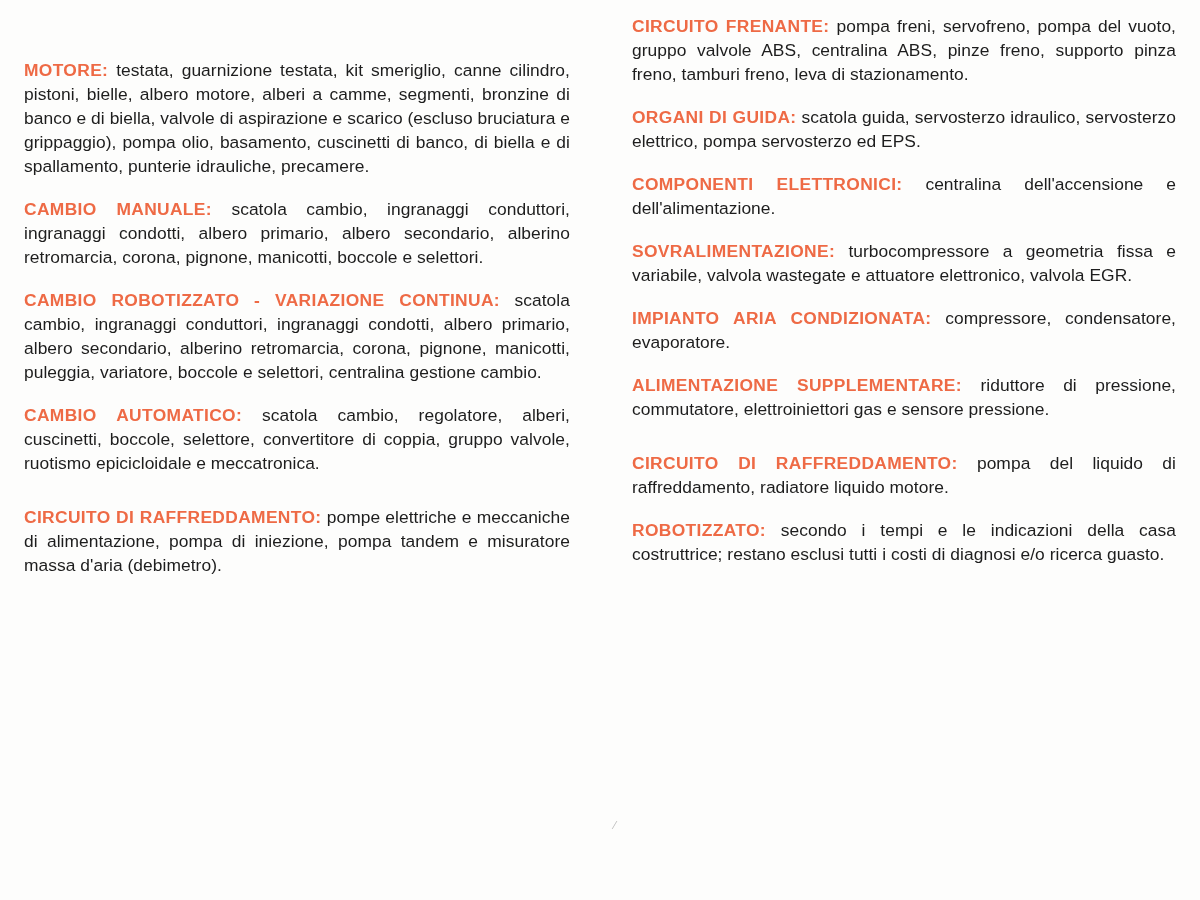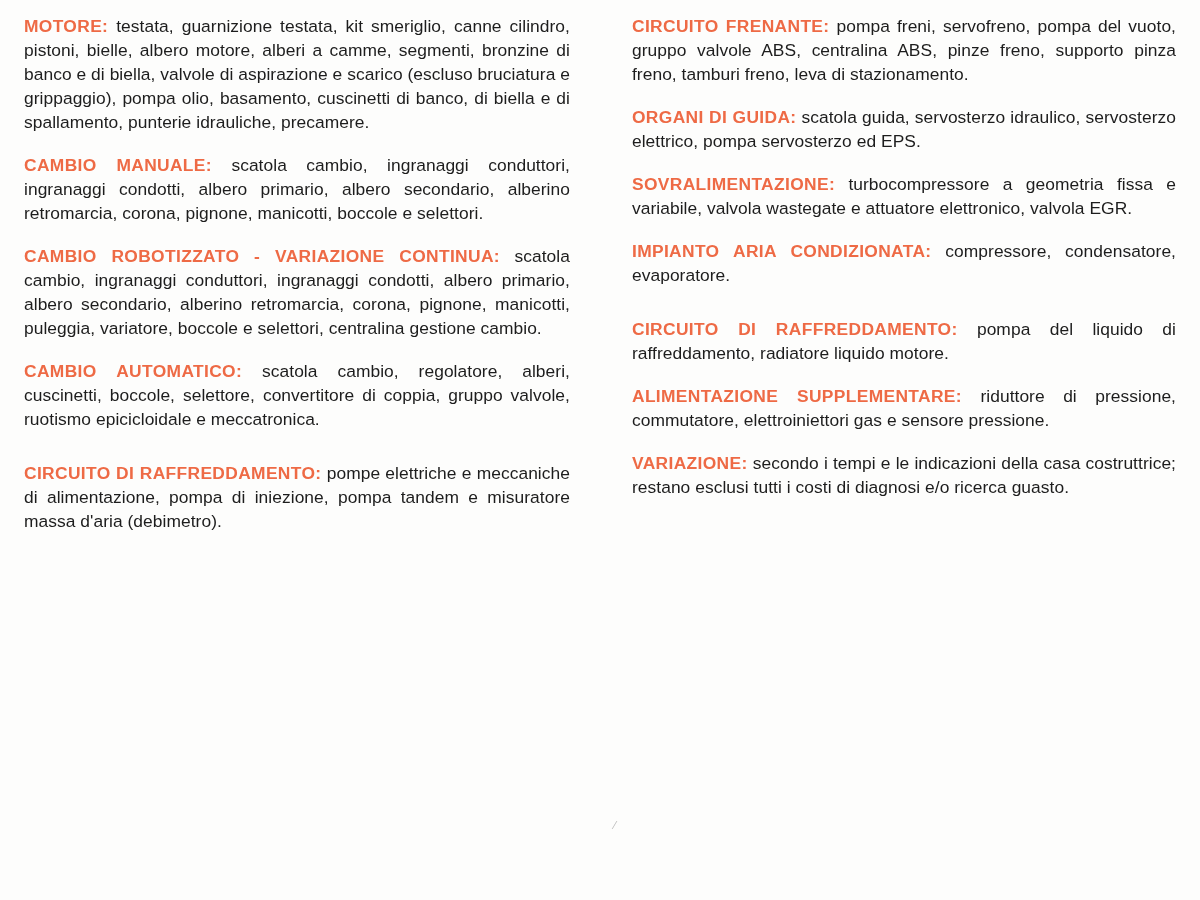--- a/index.html
+++ b/index.html
@@ -25,21 +25,21 @@
   .columns {
     display: flex;
     flex-direction: row;
     align-items: flex-start;
     gap: 24px;
   }
   .column {
     width: 565px;
     box-sizing: border-box;
   }
-  .column.left { padding-right: 4px; }
+  .column.left { padding-right: 4px; margin-top: 44px; }
   .column.right { padding-left: 6px; margin-left: 28px; }
 
   .entry {
     margin: 0 0 19px 0;
     font-size: 17.4px;
     line-height: 1.38;
     text-align: justify;
     text-justify: inter-word;
     letter-spacing: 0.05px;
     color: #1c1c1c;
@@ -100,38 +100,41 @@
     <div class="column right">
 
       <p class="entry">
         <span class="term">CIRCUITO FRENANTE:</span><span class="body-text"> pompa freni, servofreno, pompa del vuoto, gruppo valvole ABS, centralina ABS, pinze freno, supporto pinza freno, tamburi freno, leva di stazionamento.</span>
       </p>
 
       <p class="entry">
         <span class="term">ORGANI DI GUIDA:</span><span class="body-text"> scatola guida, servosterzo idraulico, servosterzo elettrico, pompa servosterzo ed EPS.</span>
       </p>
 
+      <p class="entry">
+        <span class="term">COMPONENTI ELETTRONICI:</span><span class="body-text"> centralina dell'accensione e dell'alimentazione.</span>
+      </p>
 
       <p class="entry">
         <span class="term">SOVRALIMENTAZIONE:</span><span class="body-text"> turbocompressore a geometria fissa e variabile, valvola wastegate e attuatore elettronico, valvola EGR.</span>
       </p>
 
       <p class="entry">
         <span class="term">IMPIANTO ARIA CONDIZIONATA:</span><span class="body-text"> compressore, condensatore, evaporatore.</span>
       </p>
 
+      <p class="entry">
+        <span class="term">ALIMENTAZIONE SUPPLEMENTARE:</span><span class="body-text"> riduttore di pressione, commutatore, elettroiniettori gas e sensore pressione.</span>
+      </p>
+
       <p class="entry gap-before">
         <span class="term">CIRCUITO DI RAFFREDDAMENTO:</span><span class="body-text"> pompa del liquido di raffreddamento, radiatore liquido motore.</span>
       </p>
 
       <p class="entry">
-        <span class="term">ALIMENTAZIONE SUPPLEMENTARE:</span><span class="body-text"> riduttore di pressione, commutatore, elettroiniettori gas e sensore pressione.</span>
-      </p>
-
-      <p class="entry">
-        <span class="term">VARIAZIONE:</span><span class="body-text"> secondo i tempi e le indicazioni della casa costruttrice; restano esclusi tutti i costi di diagnosi e/o ricerca guasto.</span>
+        <span class="term">ROBOTIZZATO:</span><span class="body-text"> secondo i tempi e le indicazioni della casa costruttrice; restano esclusi tutti i costi di diagnosi e/o ricerca guasto.</span>
       </p>
 
     </div>
   </div>
 
   <div class="footer-mark">⁄</div>
 </div>
 
 </body></html>

